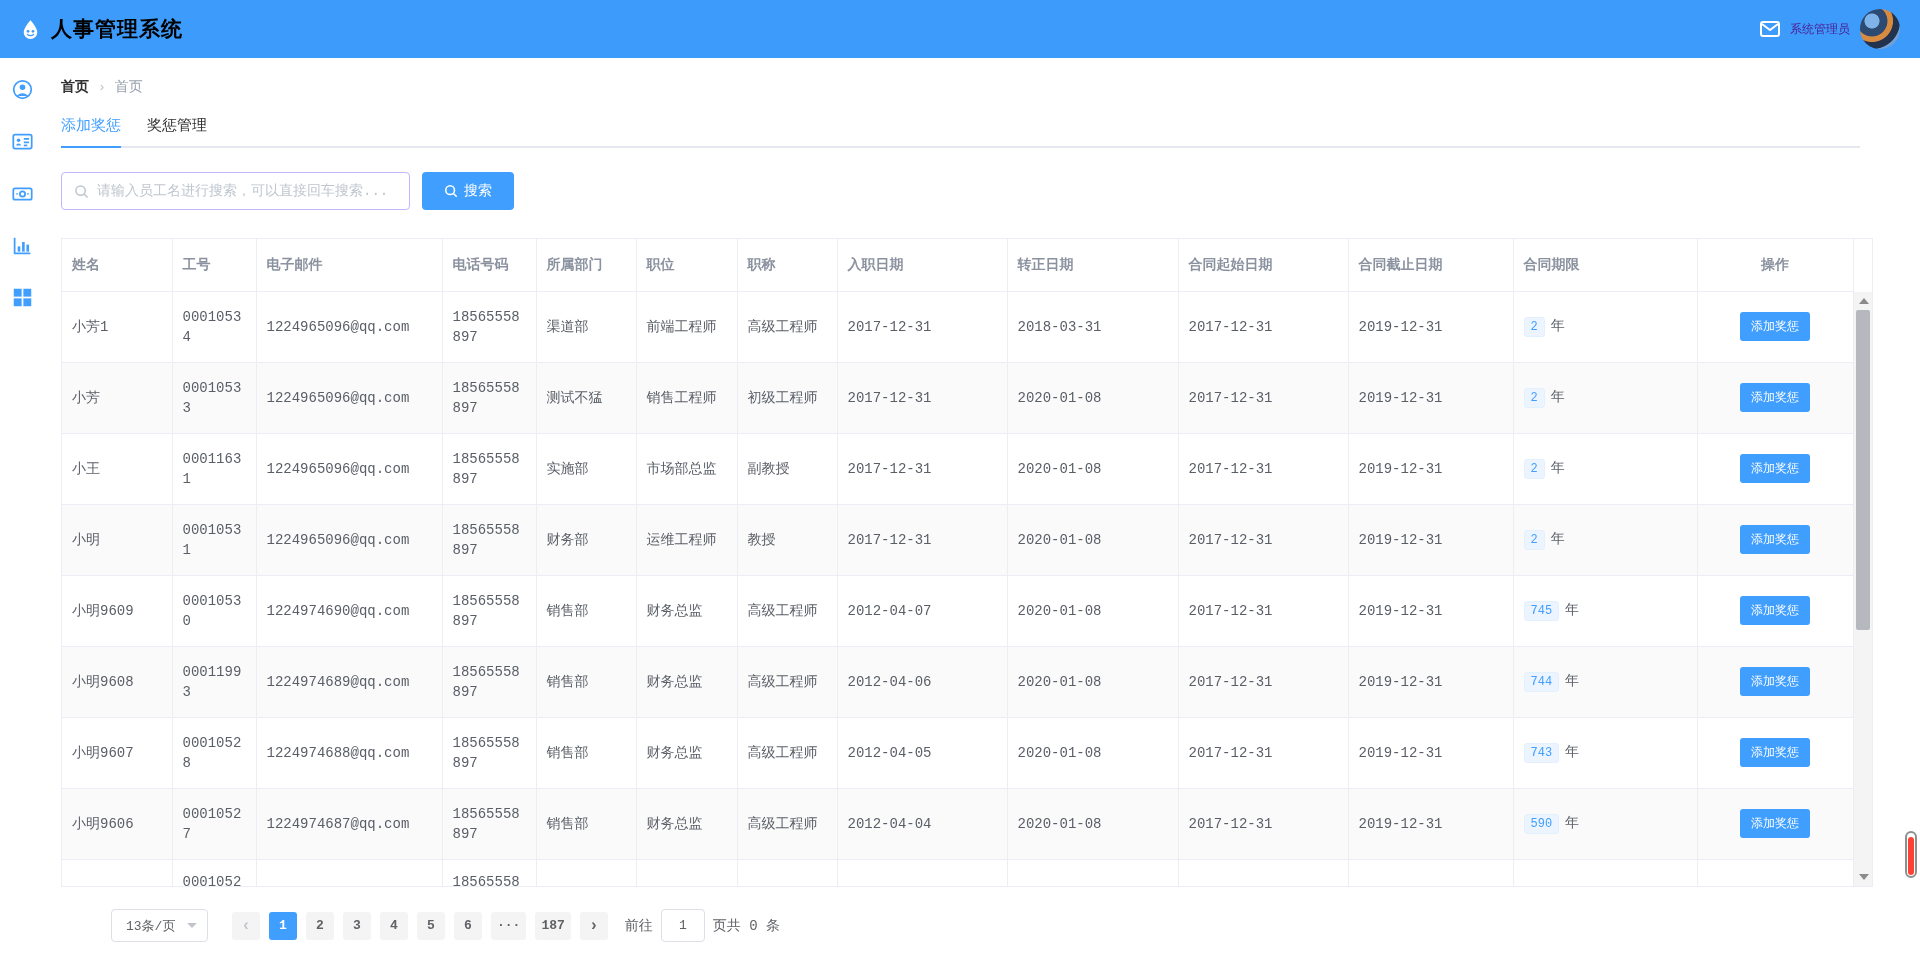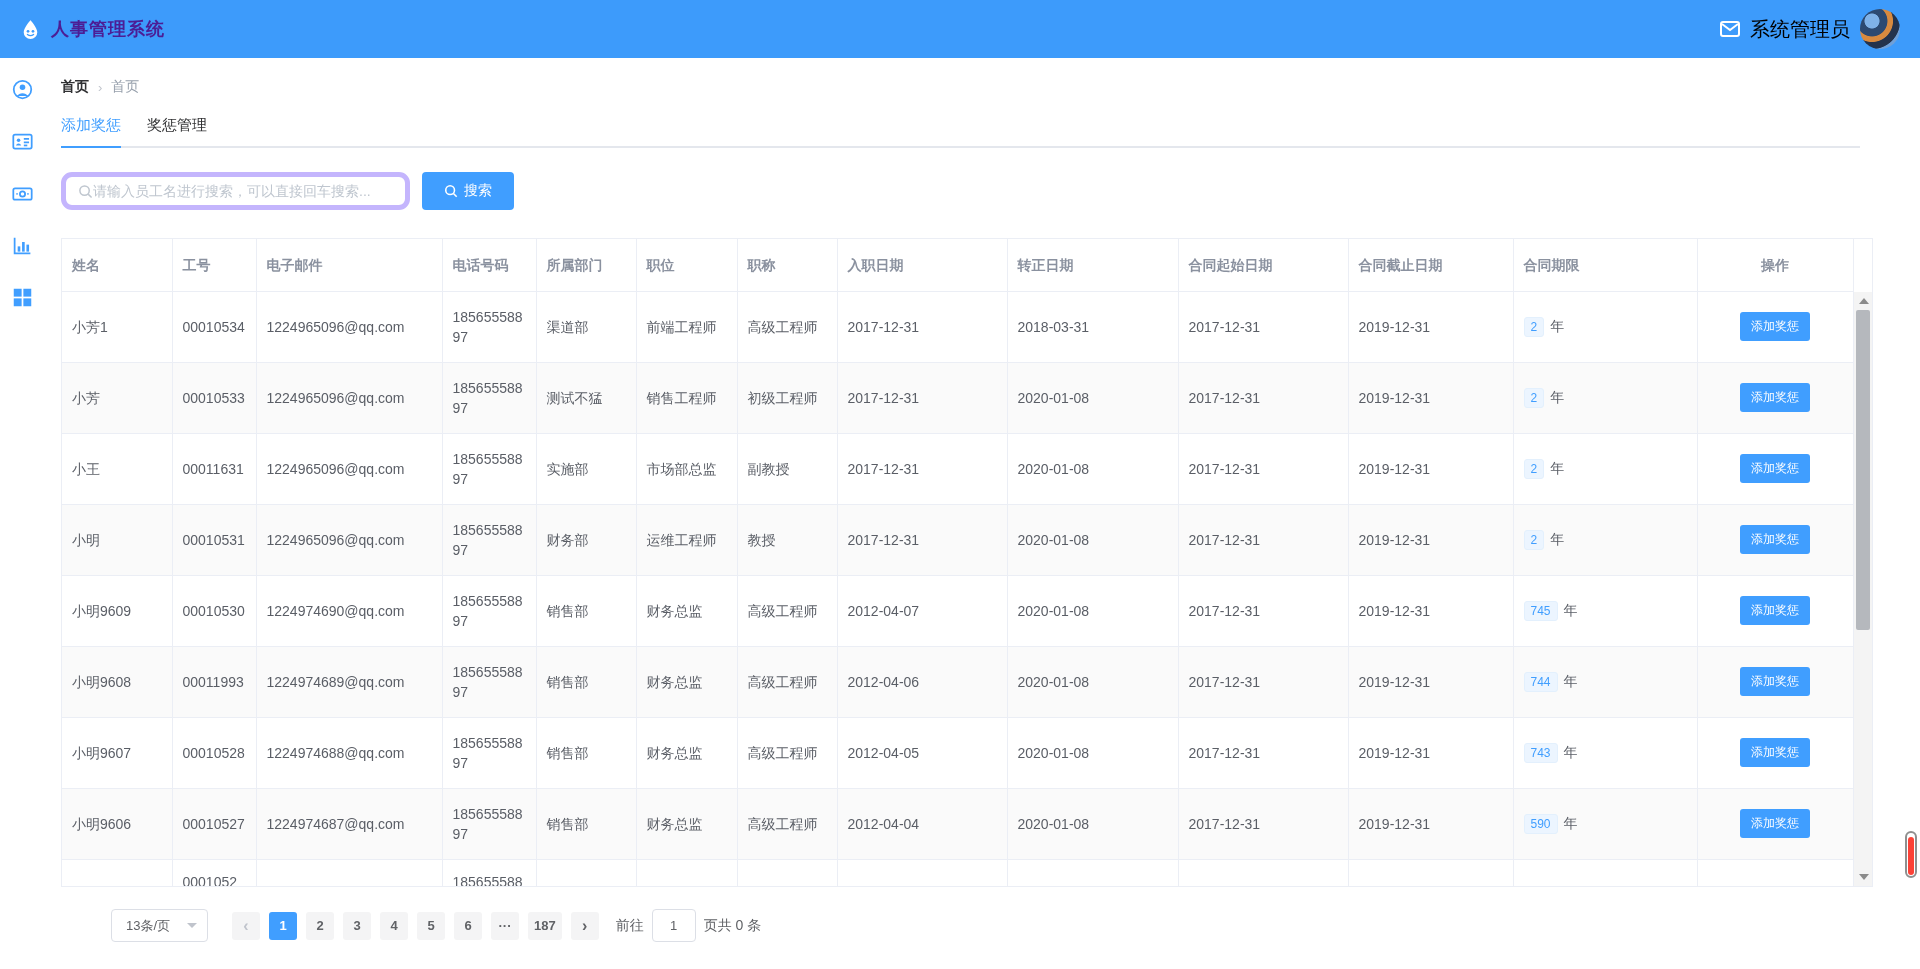--- a/index.html
+++ b/index.html
@@ -2,45 +2,45 @@
 <html><head>
 <meta charset="utf-8">
 <style>
   * { margin:0; padding:0; box-sizing:border-box; }
   html,body { width:1920px; height:969px; overflow:hidden; background:#fff;
     font-family:"Liberation Sans","DejaVu Sans",sans-serif; color:#606266; }
 
   
   .topbar { height:58px; background:#3d9bfb; display:flex; align-items:center; padding:0 20px; }
   .logo-wrap { display:flex; align-items:center; gap:10px; }
-  .logo-title { color:#4c1d95; font-size:18px; font-weight:bold; letter-spacing:1px; }
+  .logo-title { color:#000000; font-size:21px; font-weight:bold; letter-spacing:1px; }
   .topbar-right { margin-left:auto; display:flex; align-items:center; gap:10px; }
-  .username { color:#000000; font-size:20px; }
+  .username { color:#4c1d95; font-size:12px; }
   .avatar { width:40px; height:40px; border-radius:50%;
     background:radial-gradient(circle at 30% 30%, #7fb2e8 0 18%, #2c4a72 20% 38%, #d88a3f 40% 52%, #24334d 54% 70%, #6fa0d8 72% 100%); }
 
   
   .sidebar { position:fixed; top:58px; left:0; bottom:0; width:45px; background:#fff;
     display:flex; flex-direction:column; align-items:center; padding-top:21px; gap:31px; }
   .side-icon { width:21px; height:21px; display:block; }
 
   
-  .main { margin-left:45px; padding-left:16px; }
+  .main { margin-left:45px; padding-left:16px;font-family:Liberation Mono, monospace; }
   .breadcrumb { padding-top:20px; font-size:14px; display:flex; align-items:center; gap:9px; }
   .bc-home { color:#303133; font-weight:bold; }
   .bc-sep { color:#c0c4cc; font-size:13px; }
   .bc-current { color:#97a0ac; }
 
   .tabs { margin-top:18px; width:1799px; border-bottom:2px solid #e4e7ed; display:flex; }
   .tab { font-size:15px; padding:0 0 11px 0; margin-right:26px; color:#303133; cursor:pointer; position:relative; top:2px; }
   .tab.active { color:#409eff; border-bottom:2px solid #409eff; }
 
   .search-row { margin-top:24px; display:flex; align-items:center; }
-  .search-box { width:349px; height:38px; border:5px solid #c4b5fd; border-radius:11px;
-    display:flex; align-items:center; padding:0 12px; gap:0; background:#fff; }
+  .search-box { width:349px; height:38px; border:1px solid #c4b5fd; border-radius:4px;
+    display:flex; align-items:center; padding:0 12px; gap:8px; background:#fff; }
   .search-box input { border:none; outline:none; flex:1; font-size:14px; color:#606266;
     font-family:inherit; }
   .search-box input::placeholder { color:#bfc6cf; }
   .btn-search { margin-left:12px; width:92px; height:38px; background:#409eff; border:none;
     border-radius:4px; color:#fff; font-size:14px; display:flex; align-items:center;
     justify-content:center; gap:6px; cursor:pointer; font-family:inherit; }
 
   
   .table-wrap { margin-top:28px; width:1812px; height:649px; border:1px solid #ebeef5;
     position:relative; overflow:hidden; background:#fff; }

